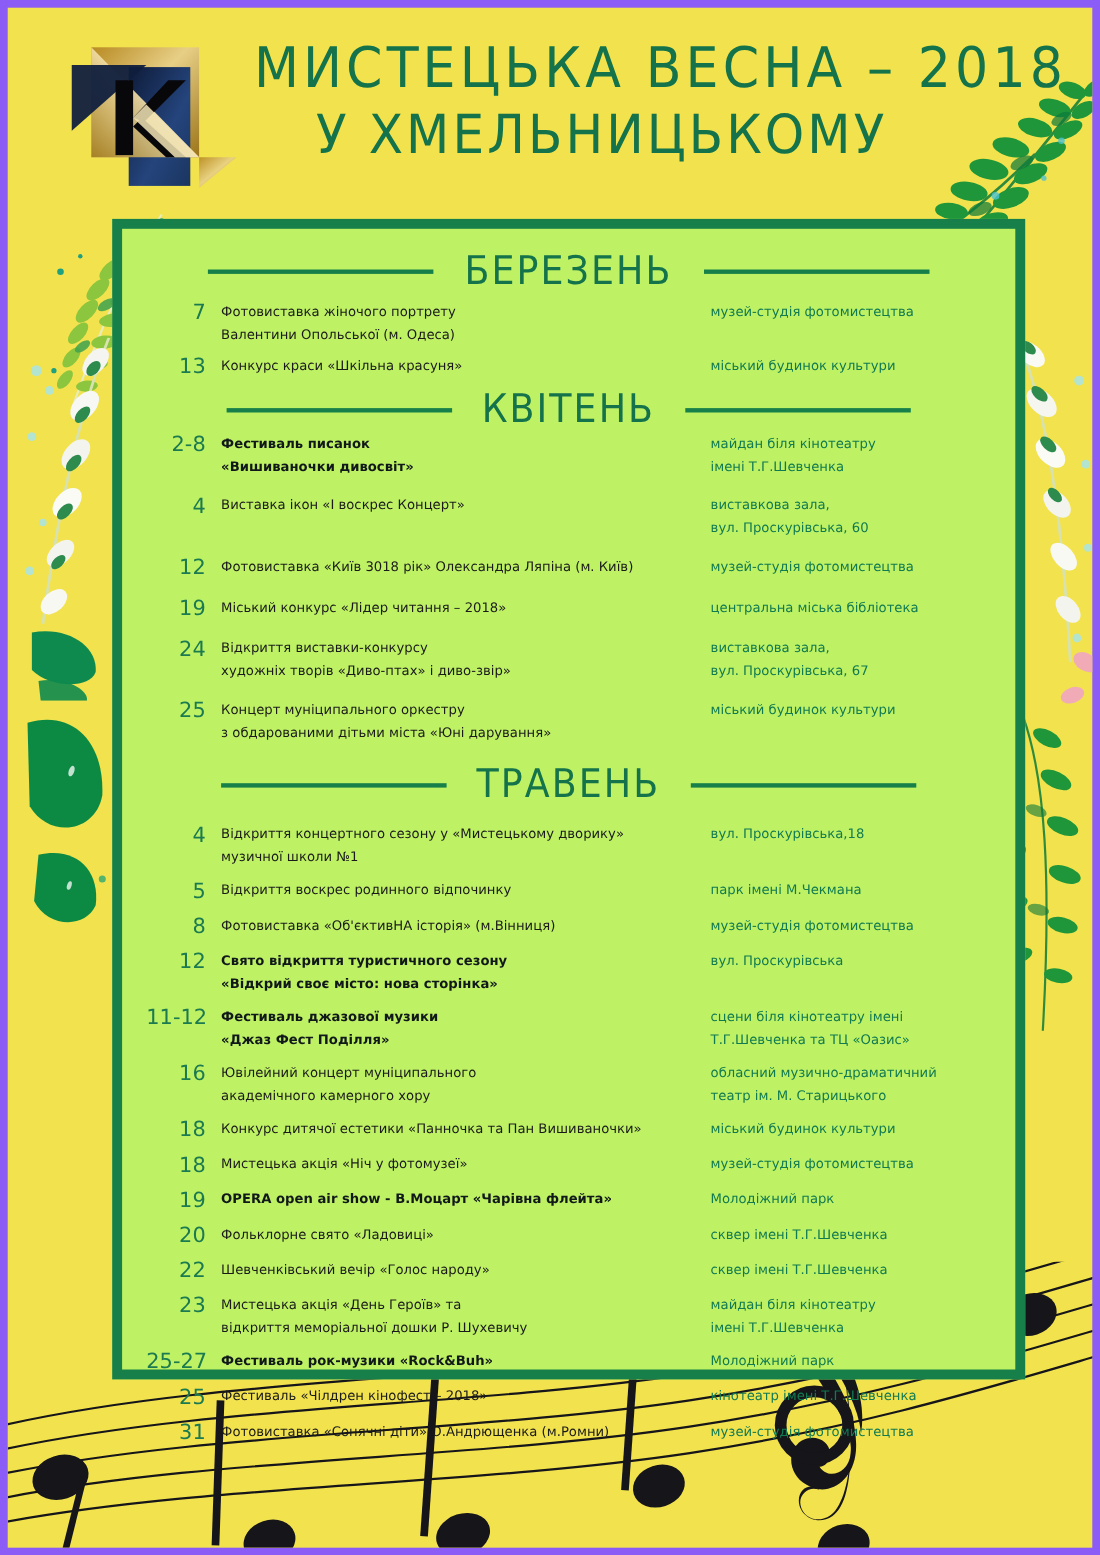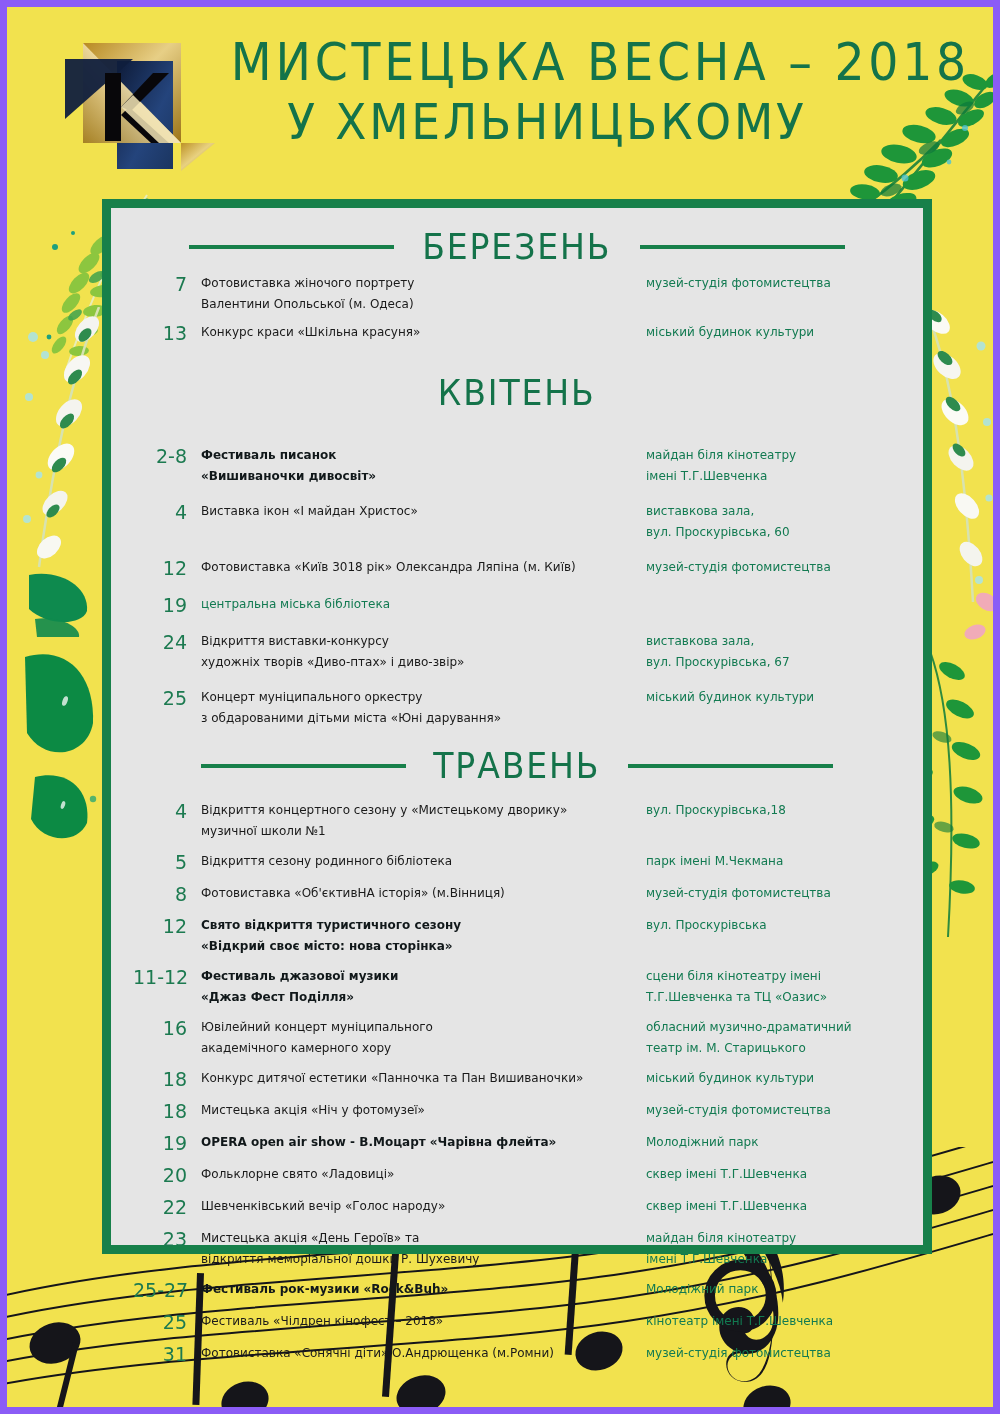--- a/index.html
+++ b/index.html
@@ -41,21 +41,21 @@
     color: #14734A;
     white-space: nowrap;
     transform: scaleX(0.93);
   }
   .title-line.l2 { font-size: 49px; letter-spacing: 3px; }
 
   
   #card {
     position: absolute;
     left: 95px; top: 192px; width: 830px; height: 1055px;
-    background: #e5e5e5;
+    background: #bef264;
     border: 9px solid #17804A;
     z-index: 6;
     padding: 14px 22px 10px 22px;
   }
 
   
   .month {
     display: flex; align-items: center; justify-content: center;
     gap: 16px;
     margin: 4px 0 6px 0;
@@ -111,21 +111,21 @@
   .ev.bold .date { font-weight: normal; }
   .ev .title .sub { display: block; }
   .ev .venue .sub { display: block; }
   .ev.gap { margin-bottom: 14px; }
 
   .section { margin-bottom: 2px; }
   #sec-march { margin-bottom: 6px; }
   #sec-april { margin-bottom: 10px; }
   #sec-may .ev { margin-bottom: 9px; }
   #sec-may .month { margin-top: 16px; margin-bottom: 14px; }
-  #sec-april .month { margin-top: 2px; margin-bottom: 12px; flex-direction: column; }
+  #sec-april .month { margin-top: 2px; margin-bottom: 0; }
 
   
   #music {
     position: absolute; left: 0; bottom: 0; width: 1000px; height: 260px;
     z-index: 4;
   }
 </style>
 </head>
 <body>
 
@@ -442,40 +442,43 @@
           </div>
           <div class="venue">
             <span>майдан біля кінотеатру</span>
             <span class="sub">імені Т.Г.Шевченка</span>
           </div>
         </div>
 
         <div class="ev gap">
           <div class="date">4</div>
           <div class="title">
-            <span>Виставка ікон «І майдан Христос»</span>
+            <span>Виставка ікон «І воскрес Концерт»</span>
           </div>
           <div class="venue">
             <span>виставкова зала,</span>
             <span class="sub">вул. Проскурівська, 60</span>
           </div>
         </div>
 
         <div class="ev gap">
           <div class="date">12</div>
           <div class="title">
             <span>Фотовиставка «Київ 3018 рік» Олександра Ляпіна (м. Київ)</span>
           </div>
           <div class="venue">
             <span>музей-студія фотомистецтва</span>
           </div>
         </div>
 
         <div class="ev gap">
           <div class="date">19</div>
+          <div class="title">
+            <span>Міський конкурс «Лідер читання – 2018»</span>
+          </div>
           <div class="venue">
             <span>центральна міська бібліотека</span>
           </div>
         </div>
 
         <div class="ev gap">
           <div class="date">24</div>
           <div class="title">
             <span>Відкриття виставки-конкурсу</span>
             <span class="sub">художніх  творів «Диво-птах» і диво-звір»</span>
@@ -515,21 +518,21 @@
             <span class="sub">музичної  школи №1</span>
           </div>
           <div class="venue">
             <span>вул. Проскурівська,18</span>
           </div>
         </div>
 
         <div class="ev">
           <div class="date">5</div>
           <div class="title">
-            <span>Відкриття сезону родинного бібліотека</span>
+            <span>Відкриття воскрес родинного відпочинку</span>
           </div>
           <div class="venue">
             <span>парк імені М.Чекмана</span>
           </div>
         </div>
 
         <div class="ev">
           <div class="date">8</div>
           <div class="title">
             <span>Фотовиставка «Об'єктивНА історія» (м.Вінниця)</span>

